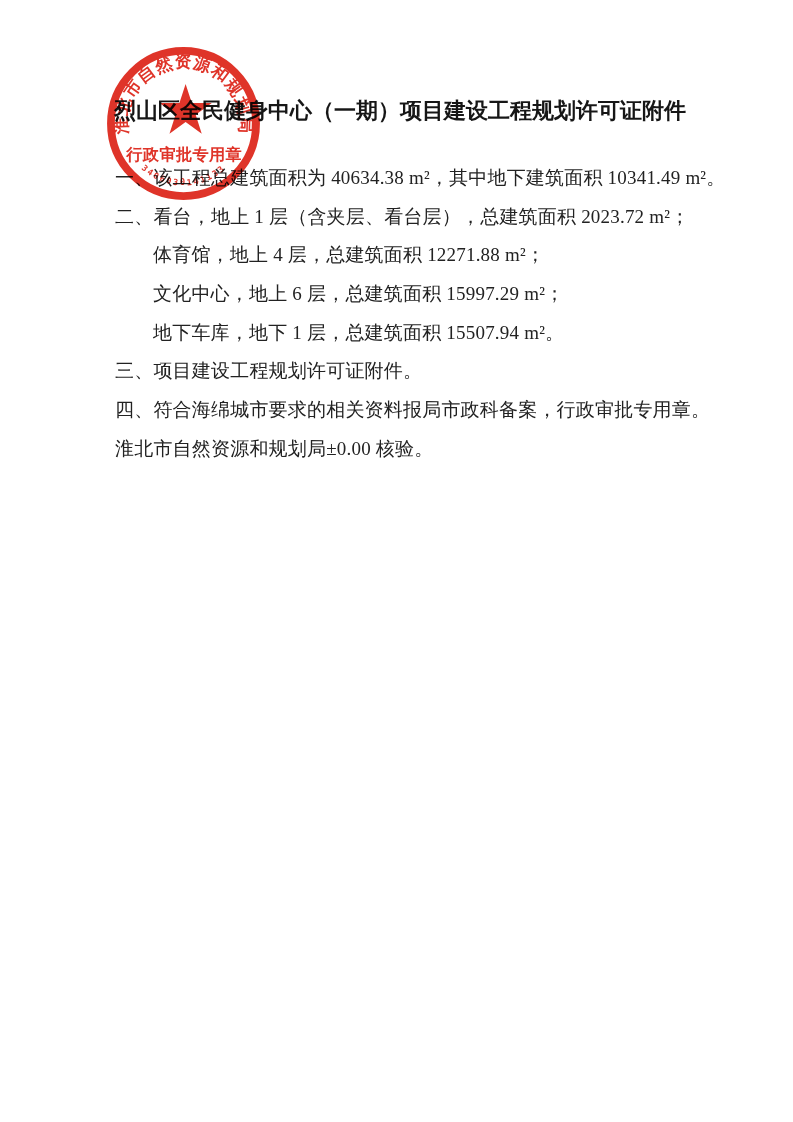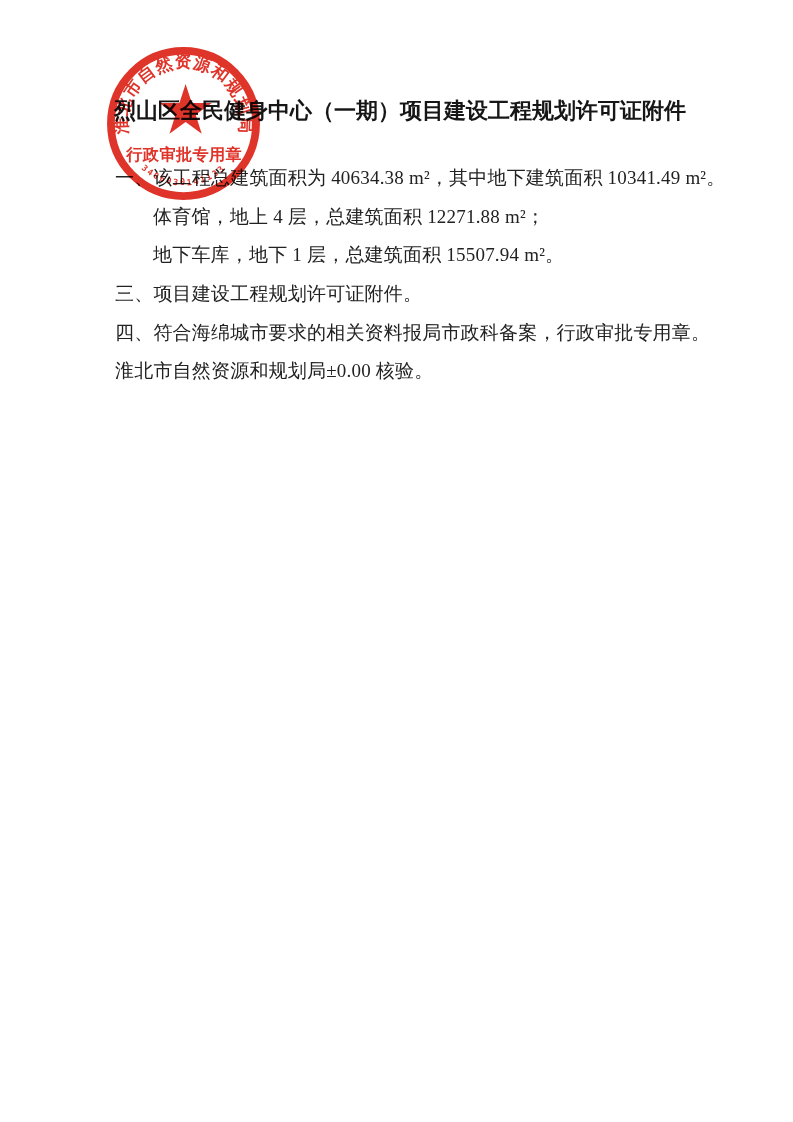--- a/index.html
+++ b/index.html
@@ -81,21 +81,23 @@
 </style>
 </head>
 <body>
 
 <div class="page">
 
   <h1 class="doc-title">烈山区全民健身中心（一期）项目建设工程规划许可证附件</h1>
 
   <div class="doc-body">
     <div class="doc-line">一、该工程总建筑面积为 40634.38 m²，其中地下建筑面积 10341.49 m²。</div>
+    <div class="doc-line">二、看台，地上 1 层（含夹层、看台层），总建筑面积 2023.72 m²；</div>
     <div class="doc-line indent">体育馆，地上 4 层，总建筑面积 12271.88 m²；</div>
+    <div class="doc-line indent">文化中心，地上 6 层，总建筑面积 15997.29 m²；</div>
     <div class="doc-line indent">地下车库，地下 1 层，总建筑面积 15507.94 m²。</div>
     <div class="doc-line">三、项目建设工程规划许可证附件。</div>
     <div class="doc-line">四、符合海绵城市要求的相关资料报局市政科备案，行政审批专用章。</div>
     <div class="doc-line">淮北市自然资源和规划局±0.00 核验。</div>
   </div>
 
   <div class="seal">
     <svg viewBox="0 0 220 220">
 
       <circle cx="110" cy="110" r="103" fill="none" stroke-width="11" stroke="#dd2418"></circle>

